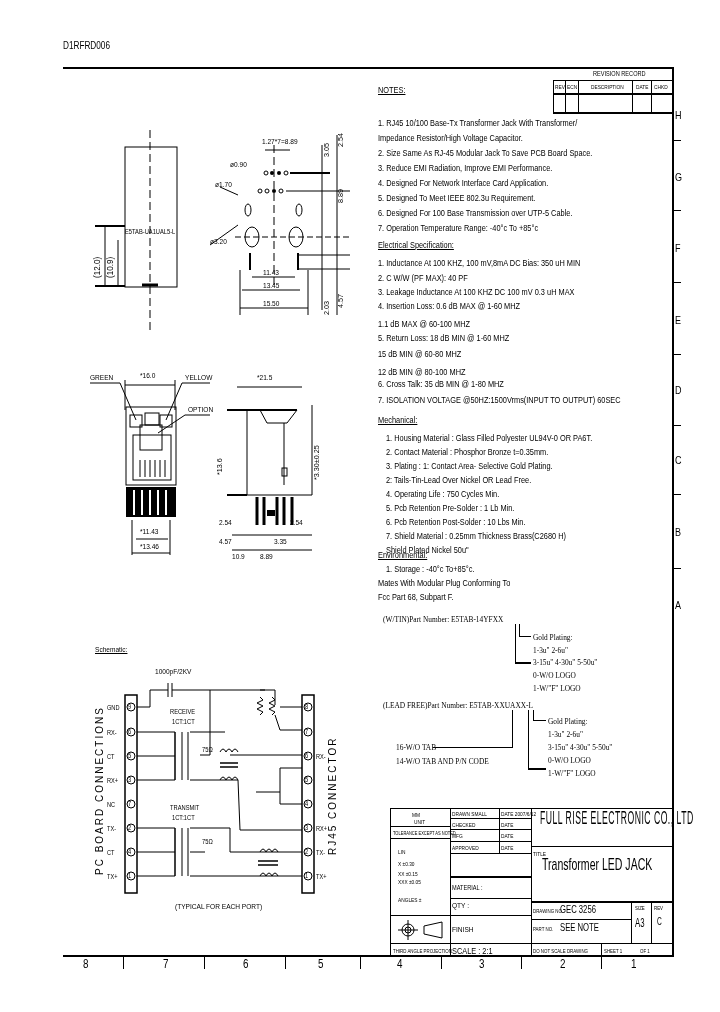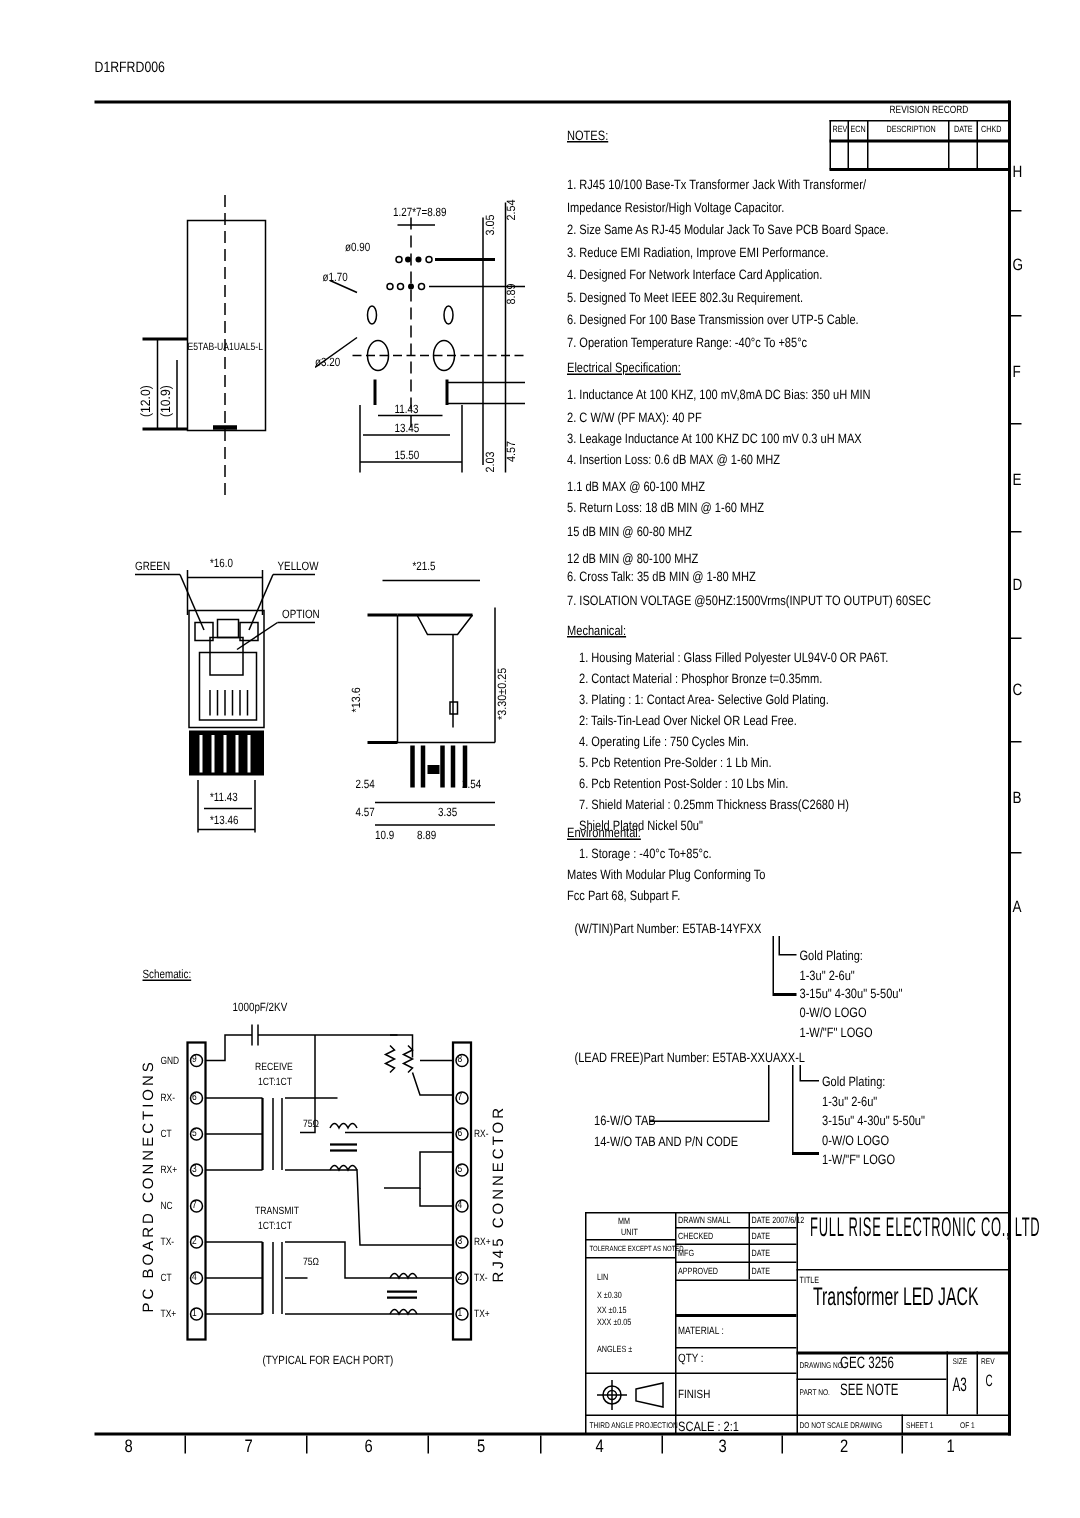--- a/index.html
+++ b/index.html
@@ -115,21 +115,21 @@
   <div class="t" style="left:8px;top:130px;">                                            Shield Plated Nickel 50u"</div>
 </div>
 
 <div class="abs" style="left:378px;top:550px;width:290px;">
   <div class="t u" style="left:0;top:0;">Environmental:</div>
   <div class="t" style="left:8px;top:14px;">1. Storage   : -40°c To+85°c.</div>
   <div class="t" style="left:0;top:28px;">Mates With Modular Plug Conforming To</div>
   <div class="t" style="left:0;top:42px;">   Fcc Part 68, Subpart F.</div>
 </div>
 
-<div class="abs" style="left:378px;top:610px;width:290px;height:190px;">
+<div class="abs" style="left:378px;top:610px;width:290px;height:190px;font-family:Liberation Serif, serif;">
   <div class="t" style="left:5px;top:4px;">(W/TIN)Part Number: E5TAB-14YFXX</div>
   <div class="vl" style="left:137px;top:14px;height:38px;"></div>
   <div class="vl" style="left:141px;top:14px;height:12px;"></div>
   <div class="hl" style="left:141px;top:26px;width:12px;"></div>
   <div class="hl thick" style="left:137px;top:52px;width:16px;"></div>
   <div class="t" style="left:155px;top:22px;">Gold Plating:</div>
   <div class="t" style="left:155px;top:35px;">1-3u" 2-6u"</div>
   <div class="t" style="left:155px;top:47px;">3-15u" 4-30u" 5-50u"</div>
   <div class="t" style="left:155px;top:60px;">0-W/O LOGO</div>
   <div class="t" style="left:155px;top:73px;">1-W/"F" LOGO</div>
@@ -247,21 +247,21 @@
     <line x1="95" y1="50" x2="68" y2="68" stroke="#000"></line>
   </svg>
   <div class="t" style="left:0;top:8px;font-size:8px;">GREEN</div>
   <div class="t" style="left:95px;top:8px;font-size:8px;">YELLOW</div>
   <div class="t" style="left:98px;top:40px;font-size:8px;">OPTION</div>
   <div class="t" style="left:50px;top:6px;font-size:8px;">*16.0</div>
   <div class="t" style="left:50px;top:162px;font-size:8px;">*11.43</div>
   <div class="t" style="left:50px;top:177px;font-size:8px;">*13.46</div>
 </div>
 
-<div class="abs" style="left:230px;top:365px;width:115px;height:200px;">
+<div class="abs" style="left:212px;top:365px;width:115px;height:200px;">
   <svg width="115" height="200">
     <line x1="25" y1="22" x2="90" y2="22" stroke="#000"></line>
     <line x1="15" y1="45" x2="35" y2="45" stroke="#000" stroke-width="2"></line>
     <line x1="35" y1="45" x2="85" y2="45" stroke="#000" stroke-width="2"></line>
     <path d="M35 45 L35 130 L100 130" fill="none" stroke="#000"></path>
     <path d="M85 45 L75 58 L55 58 L48 45" fill="none" stroke="#000"></path>
     <line x1="72" y1="58" x2="72" y2="120" stroke="#000"></line>
     <rect x="70" y="103" width="5" height="8" fill="none" stroke="#000"></rect>
     <line x1="15" y1="130" x2="35" y2="130" stroke="#000" stroke-width="2"></line>
     <line x1="45" y1="132" x2="45" y2="160" stroke="#000" stroke-width="3"></line>

